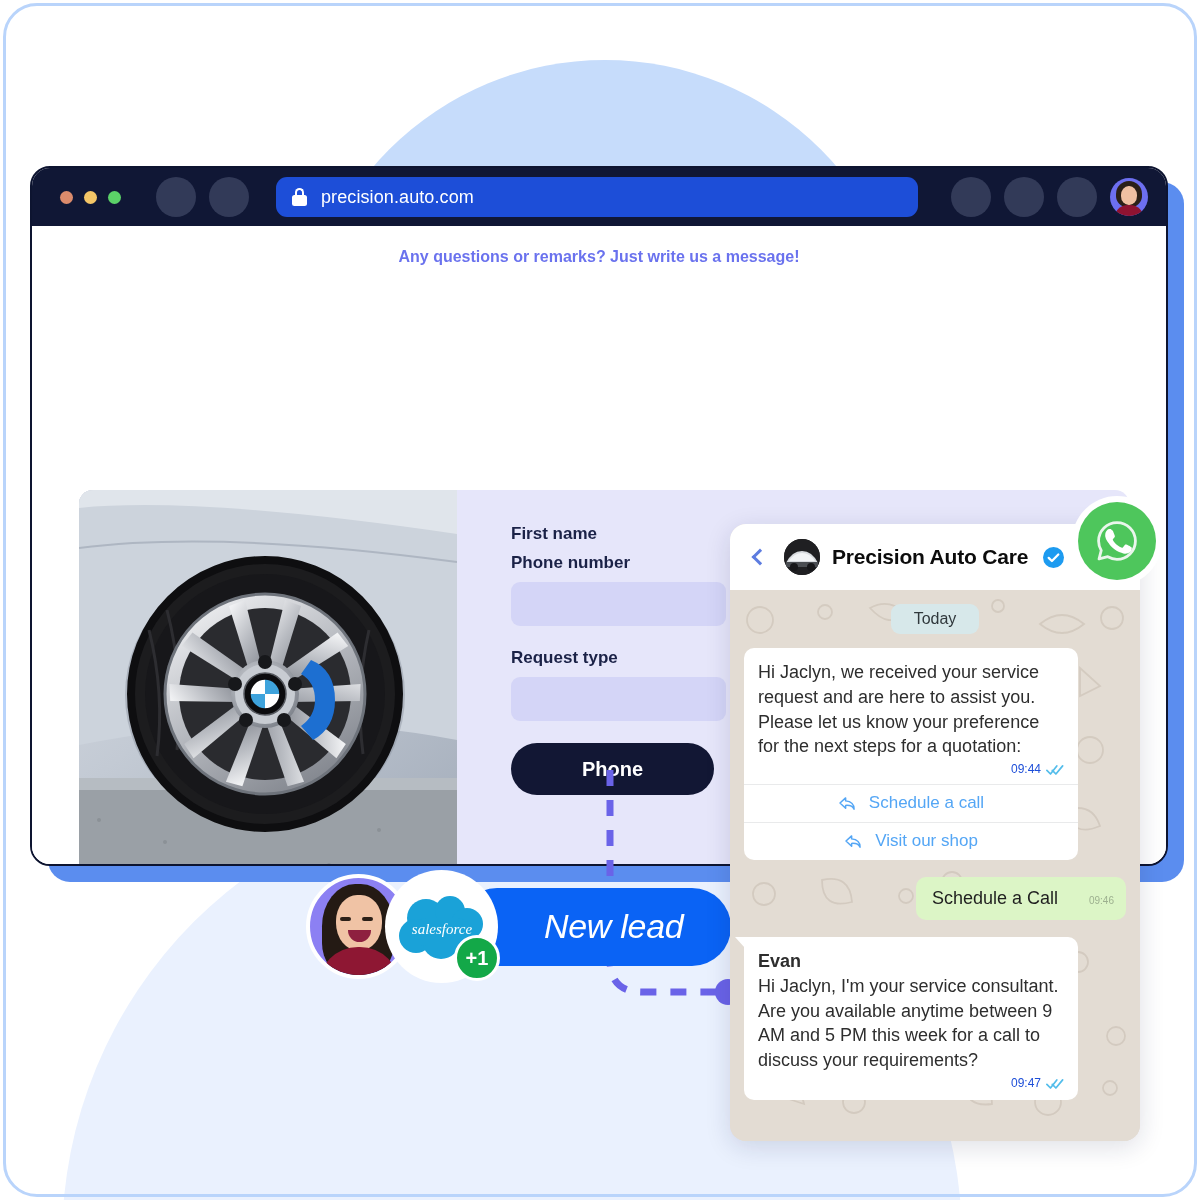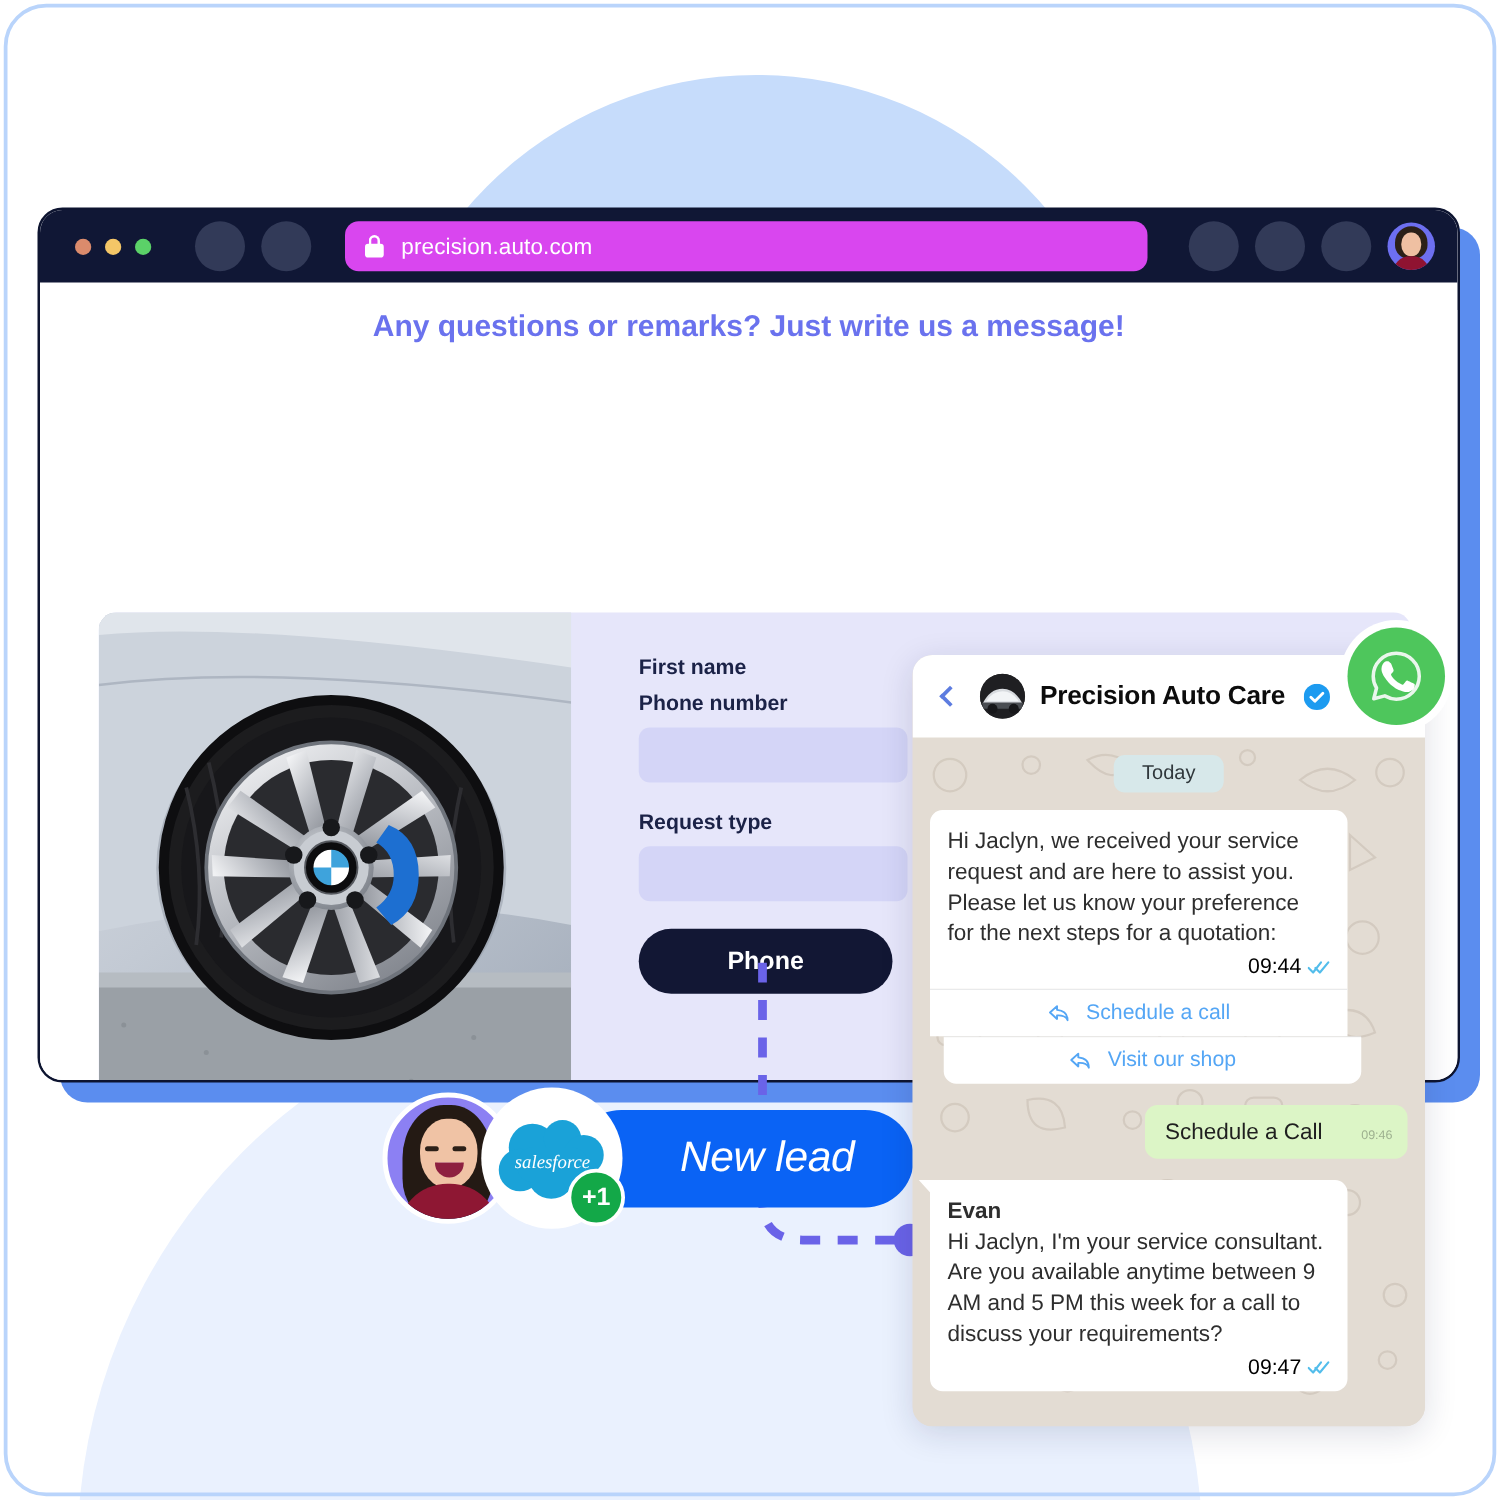--- a/index.html
+++ b/index.html
@@ -81,21 +81,21 @@
   .dot { width: 13px; height: 13px; border-radius: 50%; }
   .dot.red { background: #db8b6c; }
   .dot.yellow { background: #f4c667; }
   .dot.green { background: #5bd168; }
 
   .nav-pill { width: 40px; height: 40px; border-radius: 50%; background: #323a58; }
 
   .url-bar {
     flex: 1;
     height: 40px;
-    background: #d946ef;
+    background: #1d4ed8;
     border-radius: 11px;
     display: flex;
     align-items: center;
     padding: 0 16px;
     gap: 14px;
     margin: 0 14px;
   }
   .lock-icon { width: 15px; height: 18px; position: relative; flex: none; }
   .lock-icon .shackle {
     position: absolute; left: 3px; top: 0;
@@ -145,21 +145,21 @@
     margin-top: 42px;
     font-size: 46px;
     font-weight: bold;
     font-style: italic;
     color: #2b2f9e;
     letter-spacing: -0.5px;
   }
   .page-subtitle {
     text-align: center;
     margin-top: 22px;
-    font-size: 24px;
+    font-size: 16px;
     font-weight: bold;
     color: #6a72ee;
   }
 
   
   .form-card {
     position: absolute;
     left: 47px; top: 242px;
     width: 1050px; height: 403px;
     background: #e6e6fa;
@@ -392,34 +392,34 @@
     line-height: 1.38;
     color: #2e2e2e;
     position: relative;
   }
   .bubble-in.no-bottom { border-radius: 10px 10px 0 0; padding-bottom: 6px; }
   .meta-row {
     display: flex; align-items: center; justify-content: flex-end;
     gap: 5px;
     margin-top: 2px;
   }
-  .time { font-size: 17px; color: #000000; }
+  .time { font-size: 12px; color: #1d4ed8; }
   .ticks { width: 18px; height: 13px; flex: none; }
 
   .quick-reply {
     width: 334px;
     background: #ffffff;
     border-top: 1px solid #e9eaeb;
     height: 38px;
     display: flex; align-items: center; justify-content: center;
     gap: 12px;
     color: #54a6f5;
     font-size: 17px;
   }
-  .quick-reply.last { border-radius: 0 0 10px 10px; margin-left: 11px; }
+  .quick-reply.last { border-radius: 0 0 10px 10px; }
   .reply-arrow { width: 19px; height: 15px; flex: none; }
 
   .bubble-out {
     margin-left: auto;
     margin-top: 17px;
     background: #dcf5c6;
     border-radius: 10px;
     padding: 11px 12px 11px 16px;
     width: 210px;
     display: flex; align-items: baseline; justify-content: space-between;

